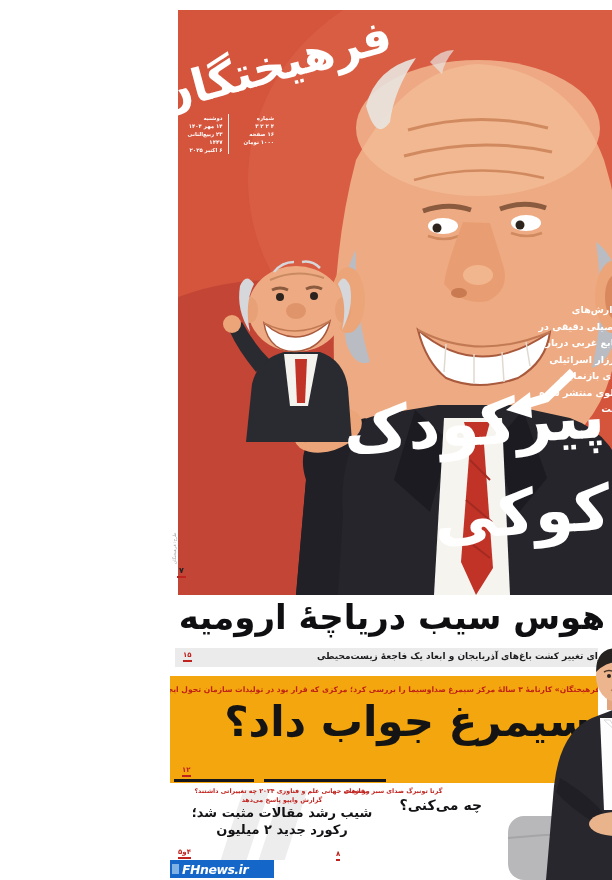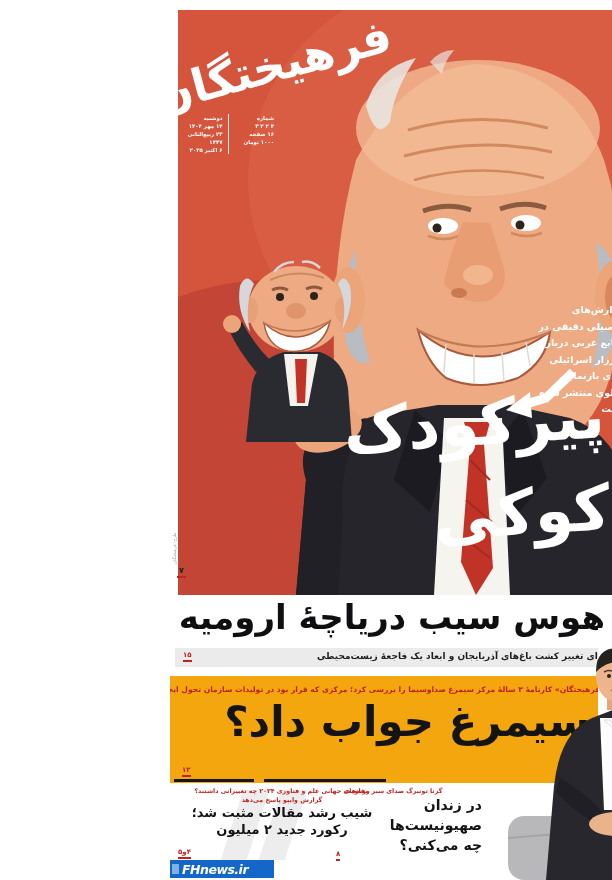--- a/index.html
+++ b/index.html
@@ -258,21 +258,20 @@
   <div id="b-left" class="abs">
     <div class="k">روندهای جهانی علم و فناوری ۲۰۲۴ چه تغییراتی داشتند؟</div>
     <div class="k">گزارش وایپو پاسخ می‌دهد</div>
     <div class="h">شیب رشد مقالات مثبت شد؛</div>
     <div class="h">رکورد جدید ۲ میلیون</div>
     <div class="p">۴و۵</div>
   </div>
 
   <div id="b-mid" class="abs">
     <div class="k">گرتا تونبرگ صدای سبز مقاومت</div>
-    <div class="h">در زندان صهیونیست‌ها</div>
     <div class="h">چه می‌کنی؟</div>
     <div class="p">۸</div>
   </div>
 
   <div id="fhbar" class="abs">
     <span class="sq"></span>
     <span class="t">FHnews.ir</span>
   </div>
 
   <div id="photo" class="abs">

